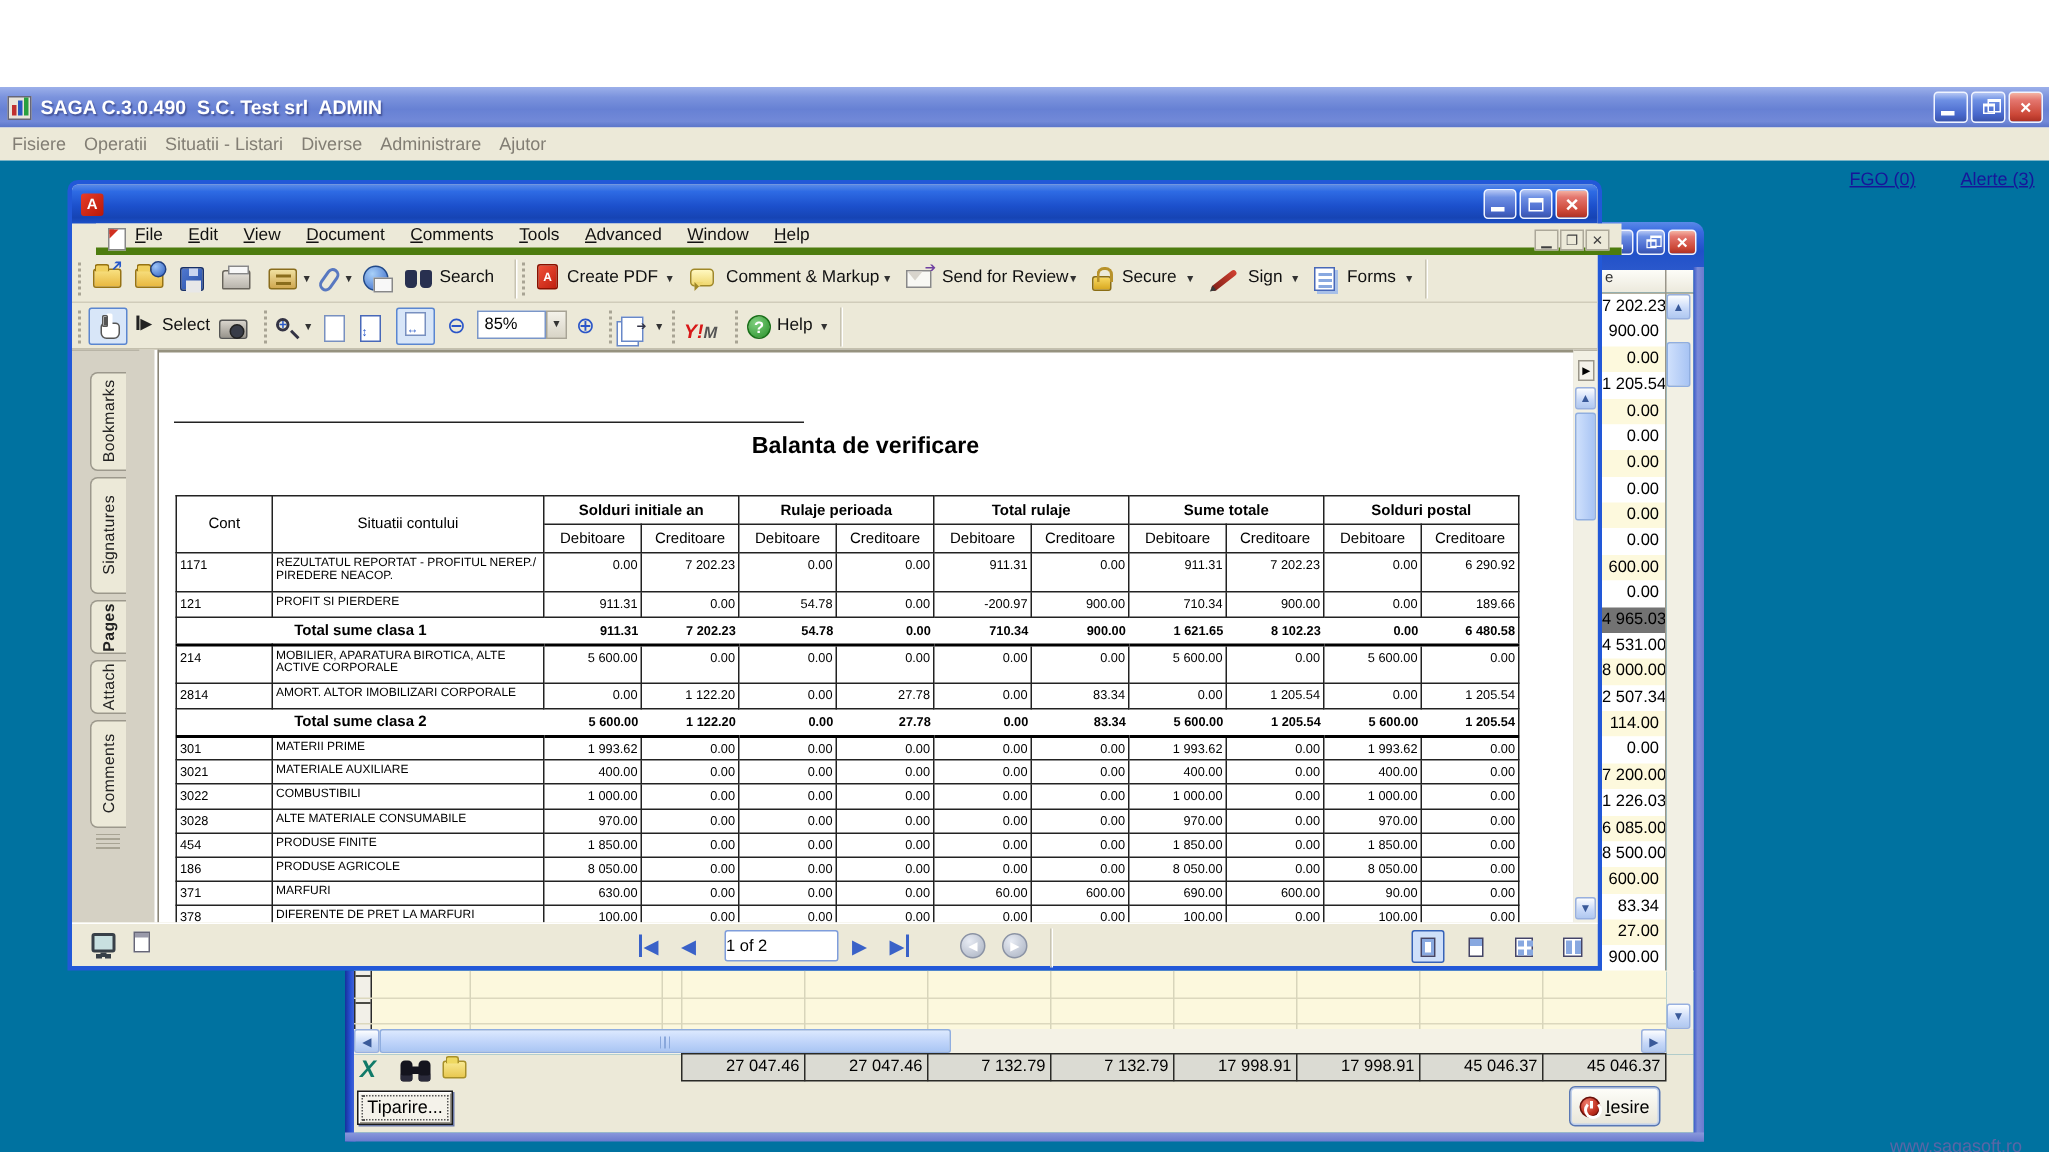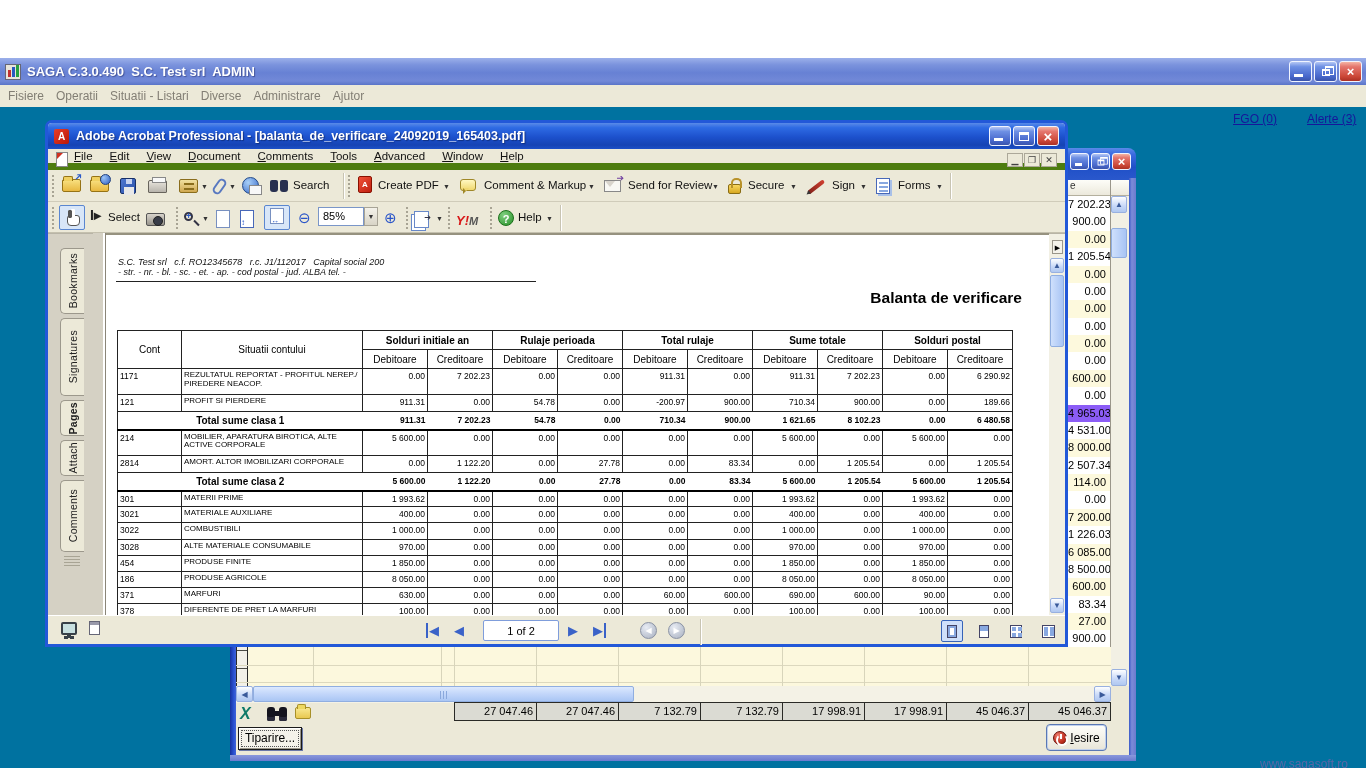--- a/index.html
+++ b/index.html
@@ -75,21 +75,21 @@
 .binoc:after{right:2px}
 #ic-folder{left:295px;top:707px;width:16px;height:12px;position:absolute;background:linear-gradient(180deg,#f8e890,#e8c850);border:1px solid #a89028;border-radius:2px}
 #ic-folder:before{content:"";position:absolute;top:-4px;left:1px;width:7px;height:4px;background:#eed860;border:1px solid #a89028;border-bottom:none;border-radius:2px 2px 0 0}
 
 #acr{left:45px;top:120px;width:1023px;height:527px;border:3px solid #2258d8;border-radius:7px 7px 0 0;background:#ece9d8}
 #acr-titlebar{position:absolute;left:0;top:0;width:1017px;height:26px;background:linear-gradient(180deg,#5a8ae8 0%,#2e6be4 18%,#1c50cc 55%,#1644b4 85%,#1c50c8 100%);border-radius:4px 4px 0 0;display:flex;align-items:center}
 #acr-title{color:#fff;font-weight:bold;font-size:12.5px;margin-left:7px;text-shadow:1px 1px 1px #103080;white-space:nowrap}
 .pdficon{width:15px;height:15px;background:linear-gradient(135deg,#e83c28,#b81808);border-radius:2px;margin-left:6px;flex:0 0 auto;color:#fff;font-size:10px;font-weight:bold;text-align:center;line-height:15px}
 #acr-btns{right:6px;top:3px}
 #acr-btns .xpb{width:22px;height:20px}
-#acr-menubar{position:absolute;left:0;top:26px;width:1017px;height:21px;background:#ece9d8;border-bottom:7px solid #4d7c0f;display:flex;align-items:center}
+#acr-menubar{position:absolute;left:16px;top:26px;width:1017px;height:21px;background:#ece9d8;border-bottom:5px solid #4d7c0f;display:flex;align-items:center}
 #acr-menu{display:flex;gap:17px;margin-left:26px}
 .amenu-item{font-size:11.5px;color:#111}
 .amenu-item::first-letter{text-decoration:underline}
 #acr-docicon{position:absolute;left:8px;top:3px;width:12px;height:15px;background:#fff;border:1px solid #888}
 #acr-docicon:before{content:"";position:absolute;left:0px;top:0px;border:3px solid #d03020;border-right-color:transparent;border-bottom-color:transparent}
 #acr-mbtns{position:absolute;right:8px;top:4px;display:flex;gap:1px}
 .mbtn{width:16px;height:14px;background:#ece9d8;border:1px solid #aca899;color:#404040;font-size:9px;display:flex;align-items:center;justify-content:center}
 #acr-tb1{position:absolute;left:0;top:47px;width:1017px;height:32px;background:#ece9d8;border-bottom:1px solid #d0ccba}
 #acr-tb2{position:absolute;left:0;top:79px;width:1017px;height:31px;background:#ece9d8;border-bottom:1px solid #c4c0ae}
 .grip{position:absolute;top:5px;width:3px;height:22px;border-left:2px dotted #a8a494}
@@ -154,21 +154,21 @@
 #tabstrip{position:absolute;left:0;top:0;width:45px;height:382px;background:#d5d1c4;border-top:1px solid #b8b4a6}
 .vtab{position:absolute;left:12px;width:24px;background:#ece9d8;border:1px solid #9c988c;border-right:none;border-radius:5px 0 0 5px;display:flex;align-items:center;justify-content:center}
 .vtab span{writing-mode:vertical-rl;transform:rotate(180deg);font-size:10.5px;color:#222;letter-spacing:.3px}
 .vtab.active span{font-weight:bold}
 #splitter{position:absolute;left:45px;top:0;width:13px;height:382px;background:#d5d1c4;border-right:1px solid #8a8578;box-shadow:inset -2px 0 0 #fff}
 #docarea{position:absolute;left:58px;top:0;width:943px;height:382px;background:#fff;border-top:2px solid #96927f;overflow:hidden}
 #pdfscroll{position:absolute;left:1001px;top:0;width:16px;height:382px;background:#f2f0e4;border-top:1px solid #b8b4a6}
 
 #pdf-head{position:absolute;left:12px;top:22px;font-style:italic;font-size:9px;color:#111;line-height:10px;white-space:pre}
 #pdf-rule{position:absolute;left:10px;top:46px;width:420px;height:1px;background:#222}
-#pdf-titlewrap{position:absolute;left:0;top:54px;width:916px;text-align:right}
+#pdf-titlewrap{position:absolute;left:13px;top:54px;width:916px;text-align:center}
 #pdf-title{font-weight:bold;font-size:15.5px;color:#000}
 #pdf-period{font-size:10.5px;margin-top:3px}
 #pdf-table{position:absolute;left:11px;top:95px;border-collapse:collapse;table-layout:fixed;font-size:8.5px;color:#000}
 #pdf-table td,#pdf-table th{border:1px solid #222;overflow:hidden;padding:0 2px}
 #pdf-table tbody td{vertical-align:top;padding-top:2px}
 #pdf-table tr.totalrow td{vertical-align:middle;padding-top:0}
 #pdf-table th{font-size:10px;height:19px;font-weight:normal}
 #pdf-table th.grp{font-weight:bold}
 #pdf-table td.num{text-align:right;white-space:nowrap}
 #pdf-table td.name{font-size:8px;line-height:8.5px;text-transform:uppercase}
@@ -180,21 +180,21 @@
 #pdf-table tr.totalrow td:last-child{border-right:1px solid #222}
 #pdf-table tr.totalrow td.tlabel2{text-align:center;font-size:10px}
 
 .panebtn{position:absolute;left:3px;top:6px;width:11px;height:14px;background:#f4f2ea;border:1px solid #9a968a;font-size:7px;text-align:center;line-height:13px;color:#000}
 
 #acr-status{position:absolute;left:0;top:492px;width:1017px;height:29px;background:#ece9d8;border-top:1px solid #fff}
 .statmon{position:absolute;left:13px;top:6px;width:16px;height:13px;background:#c8e0e0;border:2px solid #384048;border-radius:2px}
 .statmon:after{content:"";position:absolute;left:4px;bottom:-5px;width:4px;height:3px;background:#384048;box-shadow:-3px 1px 0 #384048,3px 1px 0 #384048}
 .statdoc{position:absolute;left:41px;top:5px;width:11px;height:14px;background:#fff;border:1px solid #667;box-shadow:inset 0 3px 0 #99a}
 .navg{position:absolute;top:7px;font-size:13px;color:#3a62c8}
-#pagebox{position:absolute;left:435px;top:4px;width:76px;height:21px;background:#fff;border:1px solid #7f9ddb;border-radius:2px;font-size:11px;text-align:center;line-height:20px;color:#000}
+#pagebox{position:absolute;left:435px;top:4px;width:76px;height:21px;background:#fff;border:1px solid #7f9ddb;border-radius:2px;font-size:11px;text-align:left;line-height:20px;color:#000}
 .ccirc{position:absolute;top:6px;width:17px;height:17px;border-radius:50%;background:radial-gradient(circle at 35% 30%,#e8ecf4,#a8b0c0);border:1px solid #8a92a4;color:#fff;font-size:8px;text-align:center;line-height:16px}
 .laybtn{position:absolute;top:4px;width:22px;height:22px;border:1px solid transparent;border-radius:2px;display:flex;align-items:center;justify-content:center}
 .laybtn.pressed{background:#cfe0fa;border-color:#3663b8}
 .lay1{width:10px;height:13px;background:#fff;border:1px solid #446;box-shadow:inset 0 0 0 2px #88a8e0}
 .lay2{width:10px;height:13px;background:linear-gradient(180deg,#88a8e0 45%,#fff 45%);border:1px solid #446}
 .lay3{width:12px;height:13px;background:#fff;border:1px solid #446;position:relative}
 .lay3:before{content:"";position:absolute;left:1px;top:1px;width:4px;height:4px;background:#88a8e0;box-shadow:6px 0 0 #88a8e0,0 6px 0 #88a8e0,6px 6px 0 #88a8e0}
 .lay4{width:13px;height:13px;background:#fff;border:1px solid #446;position:relative}
 .lay4:before{content:"";position:absolute;left:1px;top:1px;width:4px;height:9px;background:#88a8e0;box-shadow:6px 0 0 #88a8e0}
 </style>
@@ -252,21 +252,21 @@
     <div class="rrow" style="background: rgb(253, 249, 221);">0.00</div>
     <div class="rrow" style="background: rgb(255, 255, 255);">1 205.54</div>
     <div class="rrow" style="background: rgb(253, 249, 221);">0.00</div>
     <div class="rrow" style="background: rgb(255, 255, 255);">0.00</div>
     <div class="rrow" style="background: rgb(253, 249, 221);">0.00</div>
     <div class="rrow" style="background: rgb(255, 255, 255);">0.00</div>
     <div class="rrow" style="background: rgb(253, 249, 221);">0.00</div>
     <div class="rrow" style="background: rgb(255, 255, 255);">0.00</div>
     <div class="rrow" style="background: rgb(253, 249, 221);">600.00</div>
     <div class="rrow" style="background: rgb(255, 255, 255);">0.00</div>
-    <div class="rrow" style="background: #8b5cf6;">4 965.03</div>
+    <div class="rrow" style="background: #737373;">4 965.03</div>
     <div class="rrow" style="background: rgb(255, 255, 255);">4 531.00</div>
     <div class="rrow" style="background: rgb(253, 249, 221);">8 000.00</div>
     <div class="rrow" style="background: rgb(255, 255, 255);">2 507.34</div>
     <div class="rrow" style="background: rgb(253, 249, 221);">114.00</div>
     <div class="rrow" style="background: rgb(255, 255, 255);">0.00</div>
     <div class="rrow" style="background: rgb(253, 249, 221);">7 200.00</div>
     <div class="rrow" style="background: rgb(255, 255, 255);">1 226.03</div>
     <div class="rrow" style="background: rgb(253, 249, 221);">6 085.00</div>
     <div class="rrow" style="background: rgb(255, 255, 255);">8 500.00</div>
     <div class="rrow" style="background: rgb(253, 249, 221);">600.00</div>
@@ -322,21 +322,20 @@
   </div>
 <div class="abs" id="btn-tiparire"><span>Tiparire...</span></div>
 <div class="abs" id="btn-iesire">
     <span class="powericon"></span>
     <b>Iesire</b>
   </div>
 
 <div class="abs" id="acr">
   <div id="acr-titlebar">
     <span class="pdficon">A</span>
-    <span id="acr-title">Adobe Acrobat Professional - [balanta_de_verificare_24092019_165403.pdf]</span>
   </div>
   <div class="wbtns" id="acr-btns">
     <div class="xpb blue">
         <span class="g-min"></span>
       </div>
     <div class="xpb blue">
         <span class="g-max"></span>
       </div>
     <div class="xpb red">
         <span class="g-x" style="font-size:15px">×</span>
@@ -484,22 +483,20 @@
         <div class="vtab" style="top: 206px; height: 36px;">
           <span>Attach</span>
         </div>
         <div class="vtab" style="top: 246px; height: 72px;">
           <span>Comments</span>
         </div>
         <div style="position: absolute; left: 16px; top: 322px; width: 16px; height: 10px; background: repeating-linear-gradient(0deg, rgb(168, 164, 148) 0px, rgb(168, 164, 148) 1px, transparent 1px, transparent 3px);"></div>
       </div>
     <div id="splitter"></div>
     <div id="docarea">
-      <div id="pdf-head"><span>S.C. Test srl   c.f. RO12345678   r.c. J1/112017   Capital social 200</span>
-<span>- str. - nr. - bl. - sc. - et. - ap. - cod postal - jud. ALBA tel. -</span></div>
       <div id="pdf-rule"></div>
       <div id="pdf-titlewrap">
         <div id="pdf-title">Balanta de verificare</div>
       </div>
       <table id="pdf-table">
           <colgroup>
             <col style="width: 64px;">
             <col style="width: 181px;">
             <col style="width: 65px;">
             <col style="width: 65px;">

